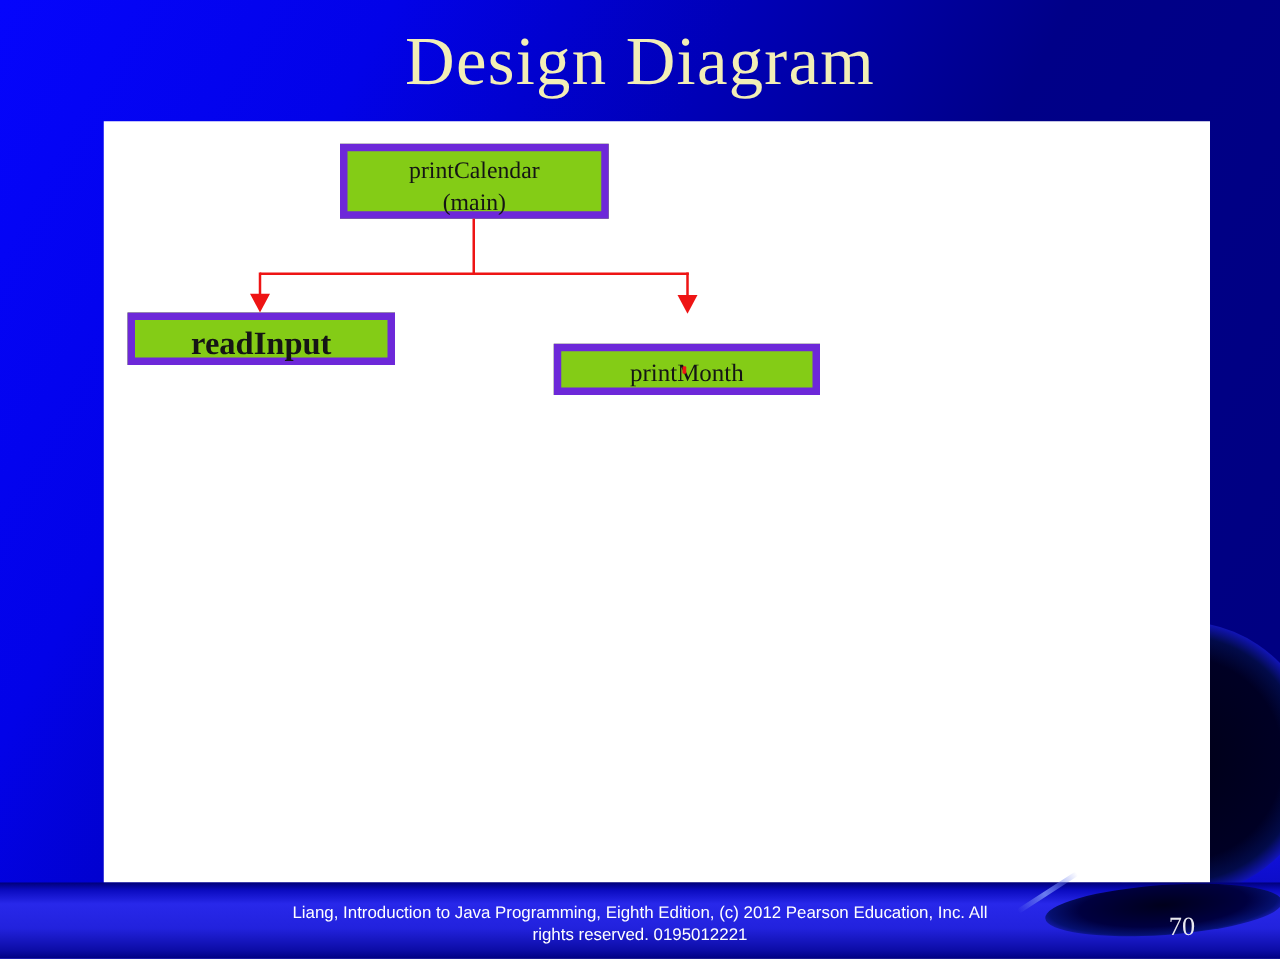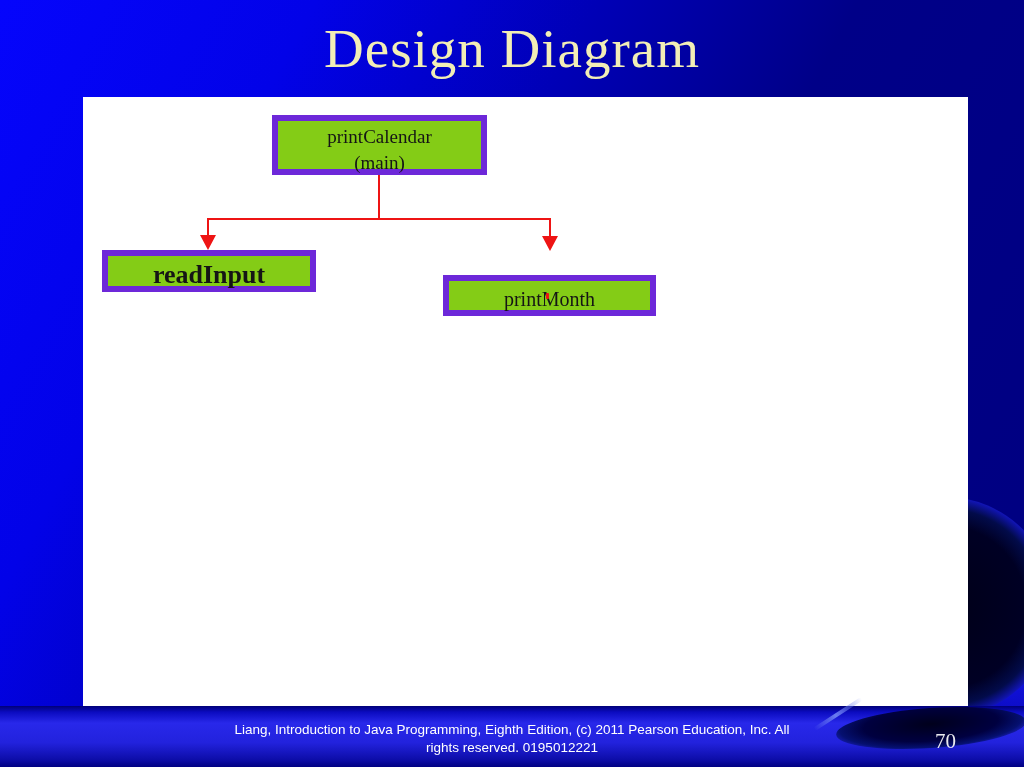--- a/index.html
+++ b/index.html
@@ -117,19 +117,19 @@
     </div>
 
     <div class="cline stub-dot"></div>
   </div>
 
   <div class="band"></div>
   <div class="swoosh"></div>
   <div class="streak"></div>
 
   <div class="footer">
-    <div>Liang, Introduction to Java Programming, Eighth Edition, (c) 2011 Pearson Education, Inc. All</div>
+    <div>Liang, Introduction to Java Programming, Eighth Edition, (c) 2012 Pearson Education, Inc. All</div>
     <div>rights reserved. 0195012221</div>
   </div>
 
   <div class="pagenum">70</div>
 
 </div>
 
 </body></html>

